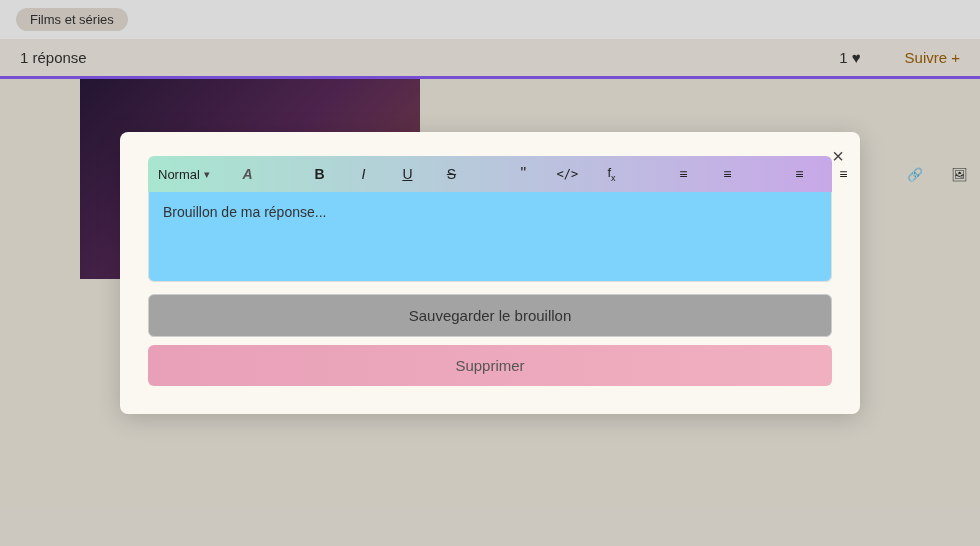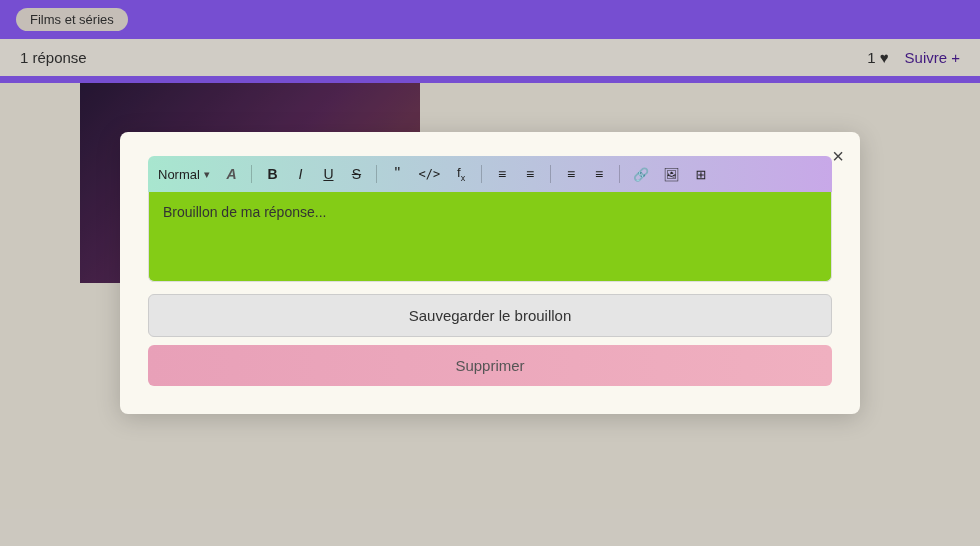--- a/index.html
+++ b/index.html
@@ -15,42 +15,42 @@
 
     .page-bg {
       width: 100%;
       height: 100%;
       background: #f0ebe0;
       position: relative;
     }
 
     
     .top-bar {
-      background: #8b5cf6;
+      background: #ffffff;
       padding: 8px 16px 8px 16px;
       display: flex;
       align-items: center;
       gap: 10px;
     }
 
     .tag-pill {
       background: #e8e0d8;
       border-radius: 20px;
       padding: 4px 14px;
       font-size: 13px;
       color: #333;
     }
 
     .replies-row {
       display: flex;
       justify-content: space-between;
       align-items: center;
       padding: 10px 20px;
       background: #f5f0e8;
-      border-bottom: 7px solid #8b5cf6;
+      border-bottom: 3px solid #8b5cf6;
     }
 
     .replies-count {
       font-size: 15px;
       color: #333;
       font-weight: 500;
     }
 
     .replies-right {
       display: flex;
@@ -64,24 +64,25 @@
       gap: 4px;
       font-size: 15px;
       color: #333;
       background: none;
       border: none;
       cursor: pointer;
     }
 
     .follow-btn {
       font-size: 15px;
-      color: #4c1d95;
+      color: #a16207;
       background: none;
       border: none;
       cursor: pointer;
+      margin-left: 28px;
     }
 
     
     .overlay {
       position: absolute;
       top: 0; left: 0; right: 0; bottom: 0;
       background: rgba(0,0,0,0.15);
       display: flex;
       align-items: center;
       justify-content: center;
@@ -118,21 +119,21 @@
       line-height: 1;
     }
 
     
     .editor-toolbar {
       background: linear-gradient(to right, #a8e6cf, #c8a8e8);
       border-radius: 6px 6px 0 0;
       padding: 6px 10px;
       display: flex;
       align-items: center;
-      gap: 4px;
+      gap: 20px;
     }
 
     .toolbar-select-wrap {
       display: flex;
       align-items: center;
       gap: 2px;
       margin-right: 6px;
     }
 
     .toolbar-sep {
@@ -156,37 +157,37 @@
       min-width: 24px;
       height: 24px;
     }
 
     .tb-bold { font-weight: bold; }
     .tb-italic { font-style: italic; }
     .tb-underline { text-decoration: underline; }
 
     
     .editor-body {
-      background: #84cc16;
+      background: #7dd3fc;
       border: 1px solid #ddd;
       border-top: none;
       border-radius: 0 0 6px 6px;
       min-height: 90px;
       padding: 12px 14px;
       font-size: 14px;
       color: #333;
     }
 
     
     .btn-save {
       display: block;
       width: 100%;
       margin-top: 12px;
       padding: 12px;
-      background: #e5e5e5;
+      background: #a3a3a3;
       border: 1px solid #ccc;
       border-radius: 6px;
       font-size: 15px;
       color: #333;
       cursor: pointer;
       text-align: center;
     }
 
     .btn-publish {
       display: block;

